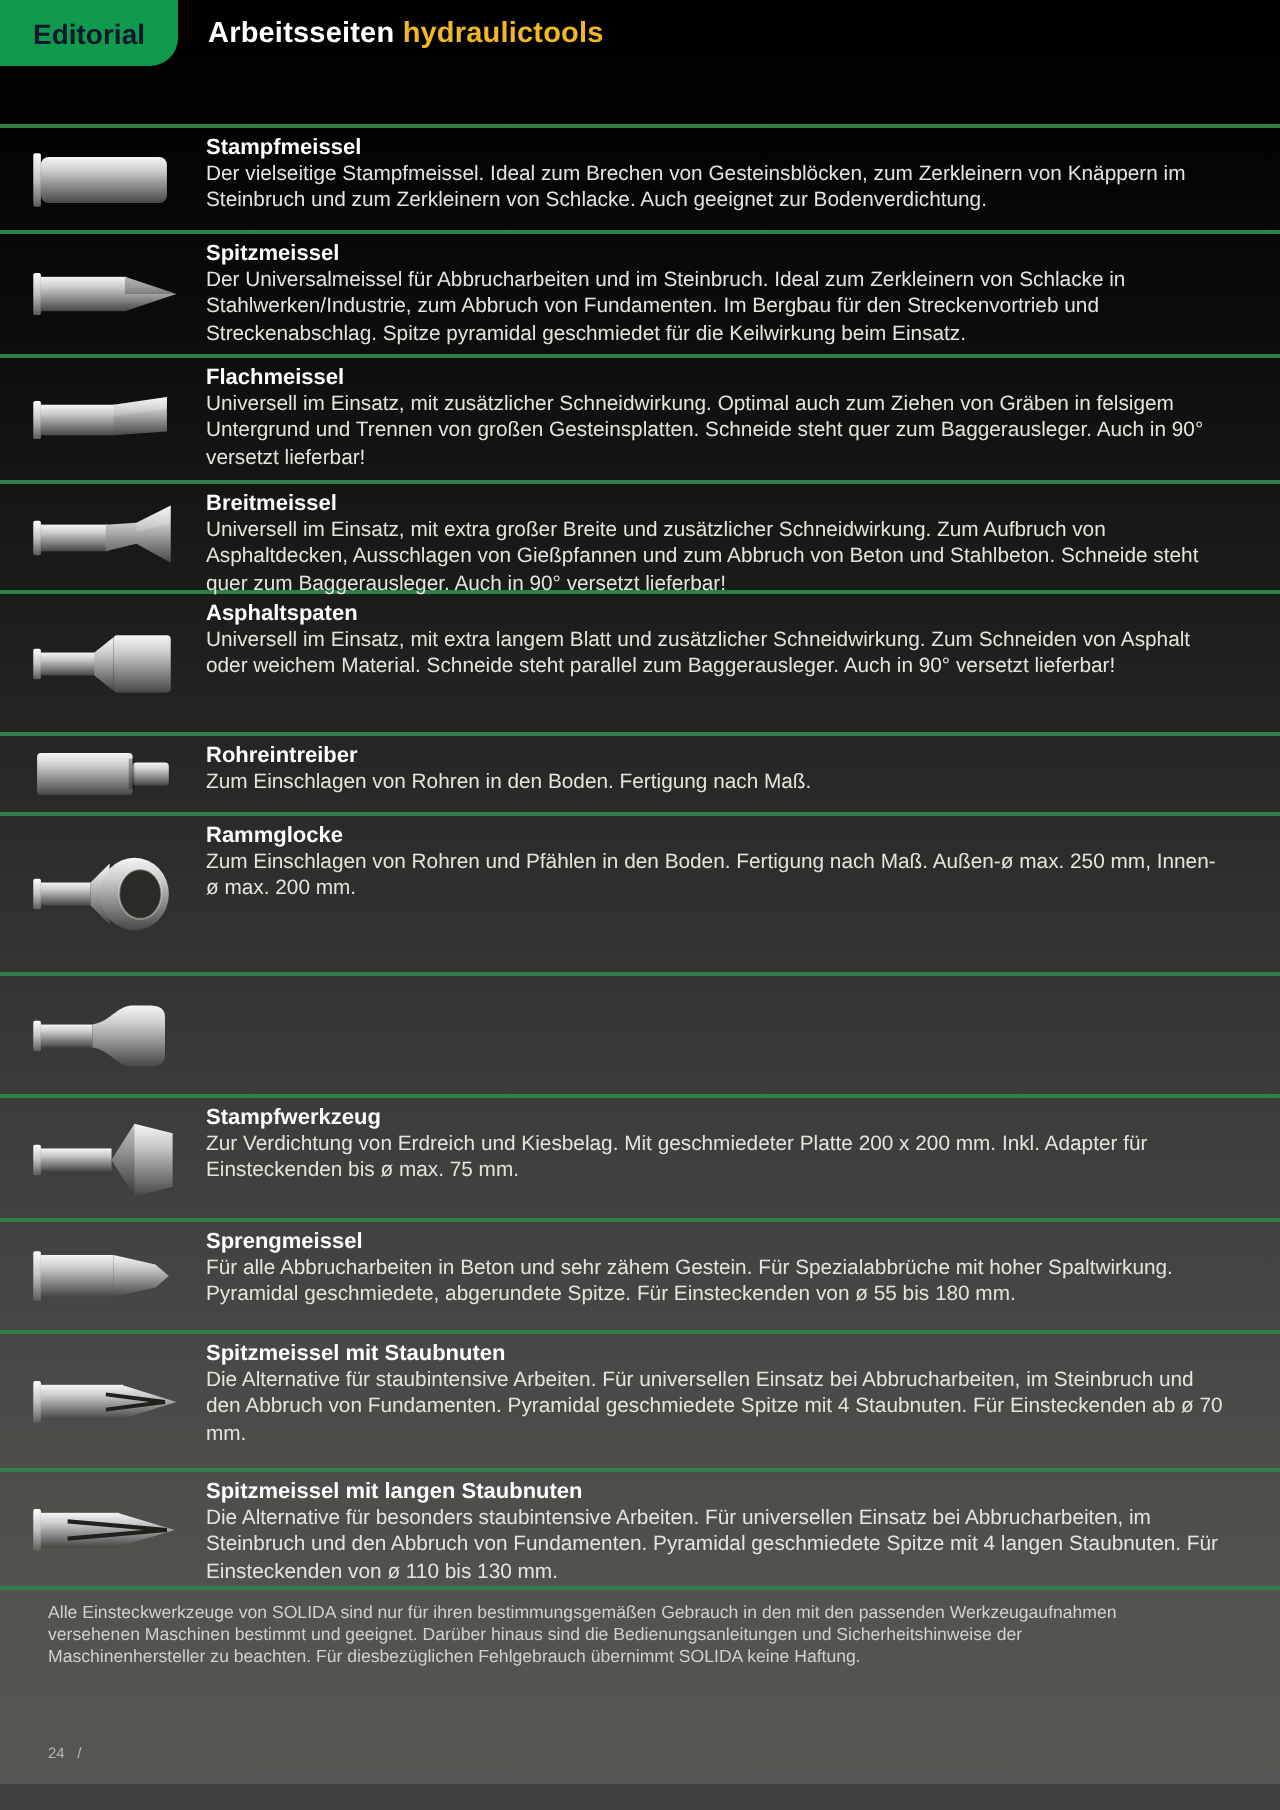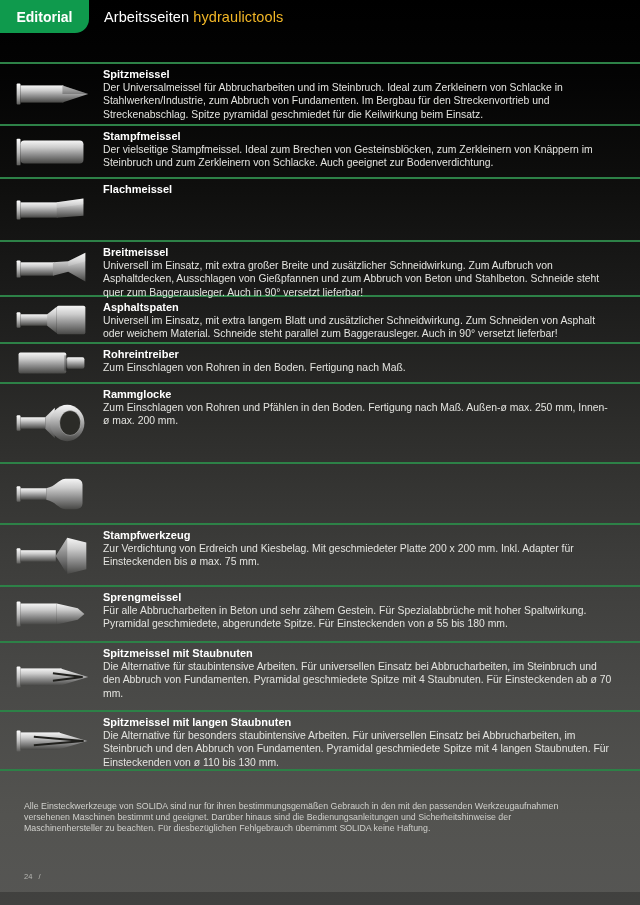--- a/index.html
+++ b/index.html
@@ -11,26 +11,26 @@
     background:linear-gradient(180deg,
       #000000 0%, #030303 8%, #0e0e0d 20%, #1d1d1c 34%,
       #2e2e2c 48%, #3d3d3b 62%, #494947 76%, #535350 90%, #565654 100%);
   }
   
   .badge{
     position:absolute;top:0;left:0;
     width:89px;height:33px;
     background:#0f9a4d;
     border-radius:0 0 14px 0;
-    color:#ffffff;font-weight:bold;font-size:14px;
+    color:#0f172a;font-weight:bold;font-size:14px;
     display:flex;align-items:center;justify-content:center;
   }
   .main-title{
     position:absolute;left:104px;top:9px;
-    font-size:14.5px;font-weight:normal;color:#ffffff;
+    font-size:14.5px;font-weight:bold;color:#ffffff;
     letter-spacing:.1px;
   }
   .main-title .brand{color:#f2b727;}
   
   .tools{position:absolute;top:62px;left:0;width:640px;}
   .section{
     box-sizing:border-box;
     border-top:2px solid #2d8147;
     display:flex;align-items:stretch;
   }
@@ -84,78 +84,79 @@
     <span>Editorial</span>
   </div>
   <div class="main-title">
     <span>Arbeitsseiten</span>
     <span> </span>
     <span class="brand">hydraulictools</span>
   </div>
 
   <div class="tools">
 
+    <div class="section" style="height:53px">
+      <div class="img-cell">
+        <svg class="tool" width="84" height="40" viewBox="0 0 88 40">
+          <rect x="8" y="6" width="4" height="28" rx="1" fill="url(#flange)"></rect>
+          <rect x="12" y="8" width="66" height="24" rx="4" fill="url(#metal)"></rect>
+        </svg>
+      </div>
+      <div class="txt-cell">
+        <div class="tool-title">Stampfmeissel</div>
+        <div class="tool-desc">Der vielseitige Stampfmeissel. Ideal zum Brechen von Gesteinsblöcken, zum Zerkleinern von Knäppern im Steinbruch und zum Zerkleinern von Schlacke. Auch geeignet zur Bodenverdichtung.</div>
+      </div>
+    </div>
+
     <div class="section" style="height:62px">
       <div class="img-cell">
         <svg class="tool" width="84" height="40" viewBox="0 0 88 40">
           <rect x="8" y="9" width="4" height="22" rx="1" fill="url(#flange)"></rect>
           <rect x="12" y="11" width="45" height="18" fill="url(#metal)"></rect>
           <polygon points="56,11 83,20 56,29" fill="url(#metal)"></polygon>
           <path d="M56 11 L83 20 L56 20 Z" fill="rgba(0,0,0,0.25)"></path>
         </svg>
       </div>
       <div class="txt-cell">
         <div class="tool-title">Spitzmeissel</div>
         <div class="tool-desc">Der Universalmeissel für Abbrucharbeiten und im Steinbruch. Ideal zum Zerkleinern von Schlacke in Stahlwerken/Industrie, zum Abbruch von Fundamenten. Im Bergbau für den Streckenvortrieb und Streckenabschlag. Spitze pyramidal geschmiedet für die Keilwirkung beim Einsatz.</div>
       </div>
     </div>
 
-    <div class="section" style="height:53px">
-      <div class="img-cell">
-        <svg class="tool" width="84" height="40" viewBox="0 0 88 40">
-          <rect x="8" y="6" width="4" height="28" rx="1" fill="url(#flange)"></rect>
-          <rect x="12" y="8" width="66" height="24" rx="4" fill="url(#metal)"></rect>
-        </svg>
-      </div>
-      <div class="txt-cell">
-        <div class="tool-title">Stampfmeissel</div>
-        <div class="tool-desc">Der vielseitige Stampfmeissel. Ideal zum Brechen von Gesteinsblöcken, zum Zerkleinern von Knäppern im Steinbruch und zum Zerkleinern von Schlacke. Auch geeignet zur Bodenverdichtung.</div>
-      </div>
-    </div>
-
     <div class="section" style="height:63px">
       <div class="img-cell">
         <svg class="tool" width="84" height="40" viewBox="0 0 88 40">
           <rect x="8" y="10" width="4" height="20" rx="1" fill="url(#flange)"></rect>
           <rect x="12" y="12" width="39" height="16" fill="url(#metal)"></rect>
           <polygon points="50,12 78,8 78,26 50,28" fill="url(#metal)"></polygon>
           <polygon points="50,12 78,8 78,14 50,18" fill="rgba(255,255,255,0.18)"></polygon>
         </svg>
       </div>
       <div class="txt-cell">
         <div class="tool-title">Flachmeissel</div>
+        <div class="tool-desc">Universell im Einsatz, mit zusätzlicher Schneidwirkung. Optimal auch zum Ziehen von Gräben in felsigem Untergrund und Trennen von großen Gesteinsplatten. Schneide steht quer zum Baggerausleger. Auch in 90° versetzt lieferbar!</div>
       </div>
     </div>
 
     <div class="section" style="height:55px">
       <div class="img-cell">
         <svg class="tool" width="84" height="40" viewBox="0 0 88 40">
           <rect x="8" y="11" width="4" height="18" rx="1" fill="url(#flange)"></rect>
           <rect x="12" y="13" width="35" height="14" fill="url(#metal)"></rect>
           <polygon points="46,13 62,12 80,3 80,33 62,23 46,27" fill="url(#metal)"></polygon>
           <polygon points="62,12 80,3 80,12 62,17" fill="rgba(255,255,255,0.15)"></polygon>
         </svg>
       </div>
       <div class="txt-cell">
         <div class="tool-title">Breitmeissel</div>
         <div class="tool-desc">Universell im Einsatz, mit extra großer Breite und zusätzlicher Schneidwirkung. Zum Aufbruch von Asphaltdecken, Ausschlagen von Gießpfannen und zum Abbruch von Beton und Stahlbeton. Schneide steht quer zum Baggerausleger. Auch in 90° versetzt lieferbar!</div>
       </div>
     </div>
 
-    <div class="section" style="height:47px">
+    <div class="section" style="height:71px">
       <div class="img-cell">
         <svg class="tool" width="84" height="40" viewBox="0 0 88 40">
           <rect x="8" y="12" width="4" height="16" rx="1" fill="url(#flange)"></rect>
           <rect x="12" y="14" width="29" height="12" fill="url(#metal)"></rect>
           <polygon points="40,14 50,6 50,34 40,26" fill="url(#metal)"></polygon>
           <rect x="50" y="5" width="30" height="30" rx="2" fill="url(#metal)"></rect>
         </svg>
       </div>
       <div class="txt-cell">
         <div class="tool-title">Asphaltspaten</div>

